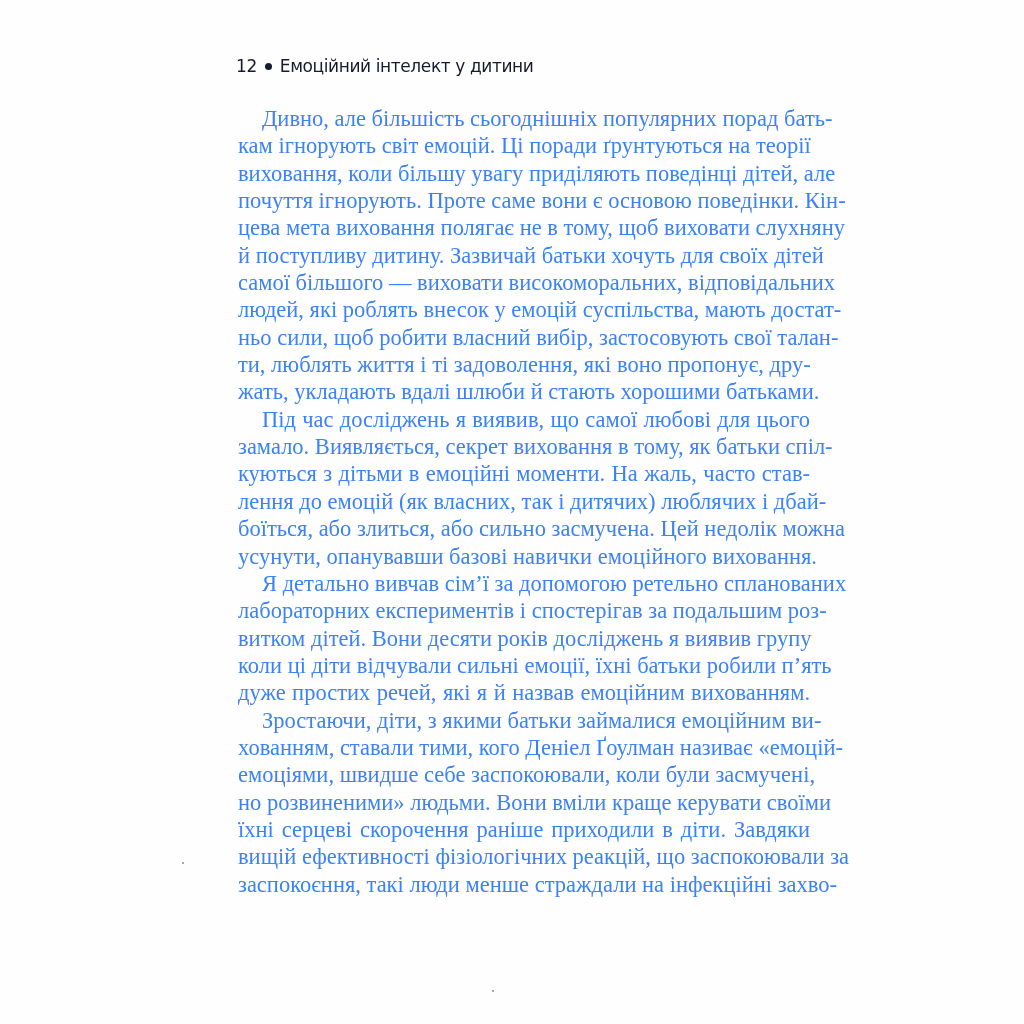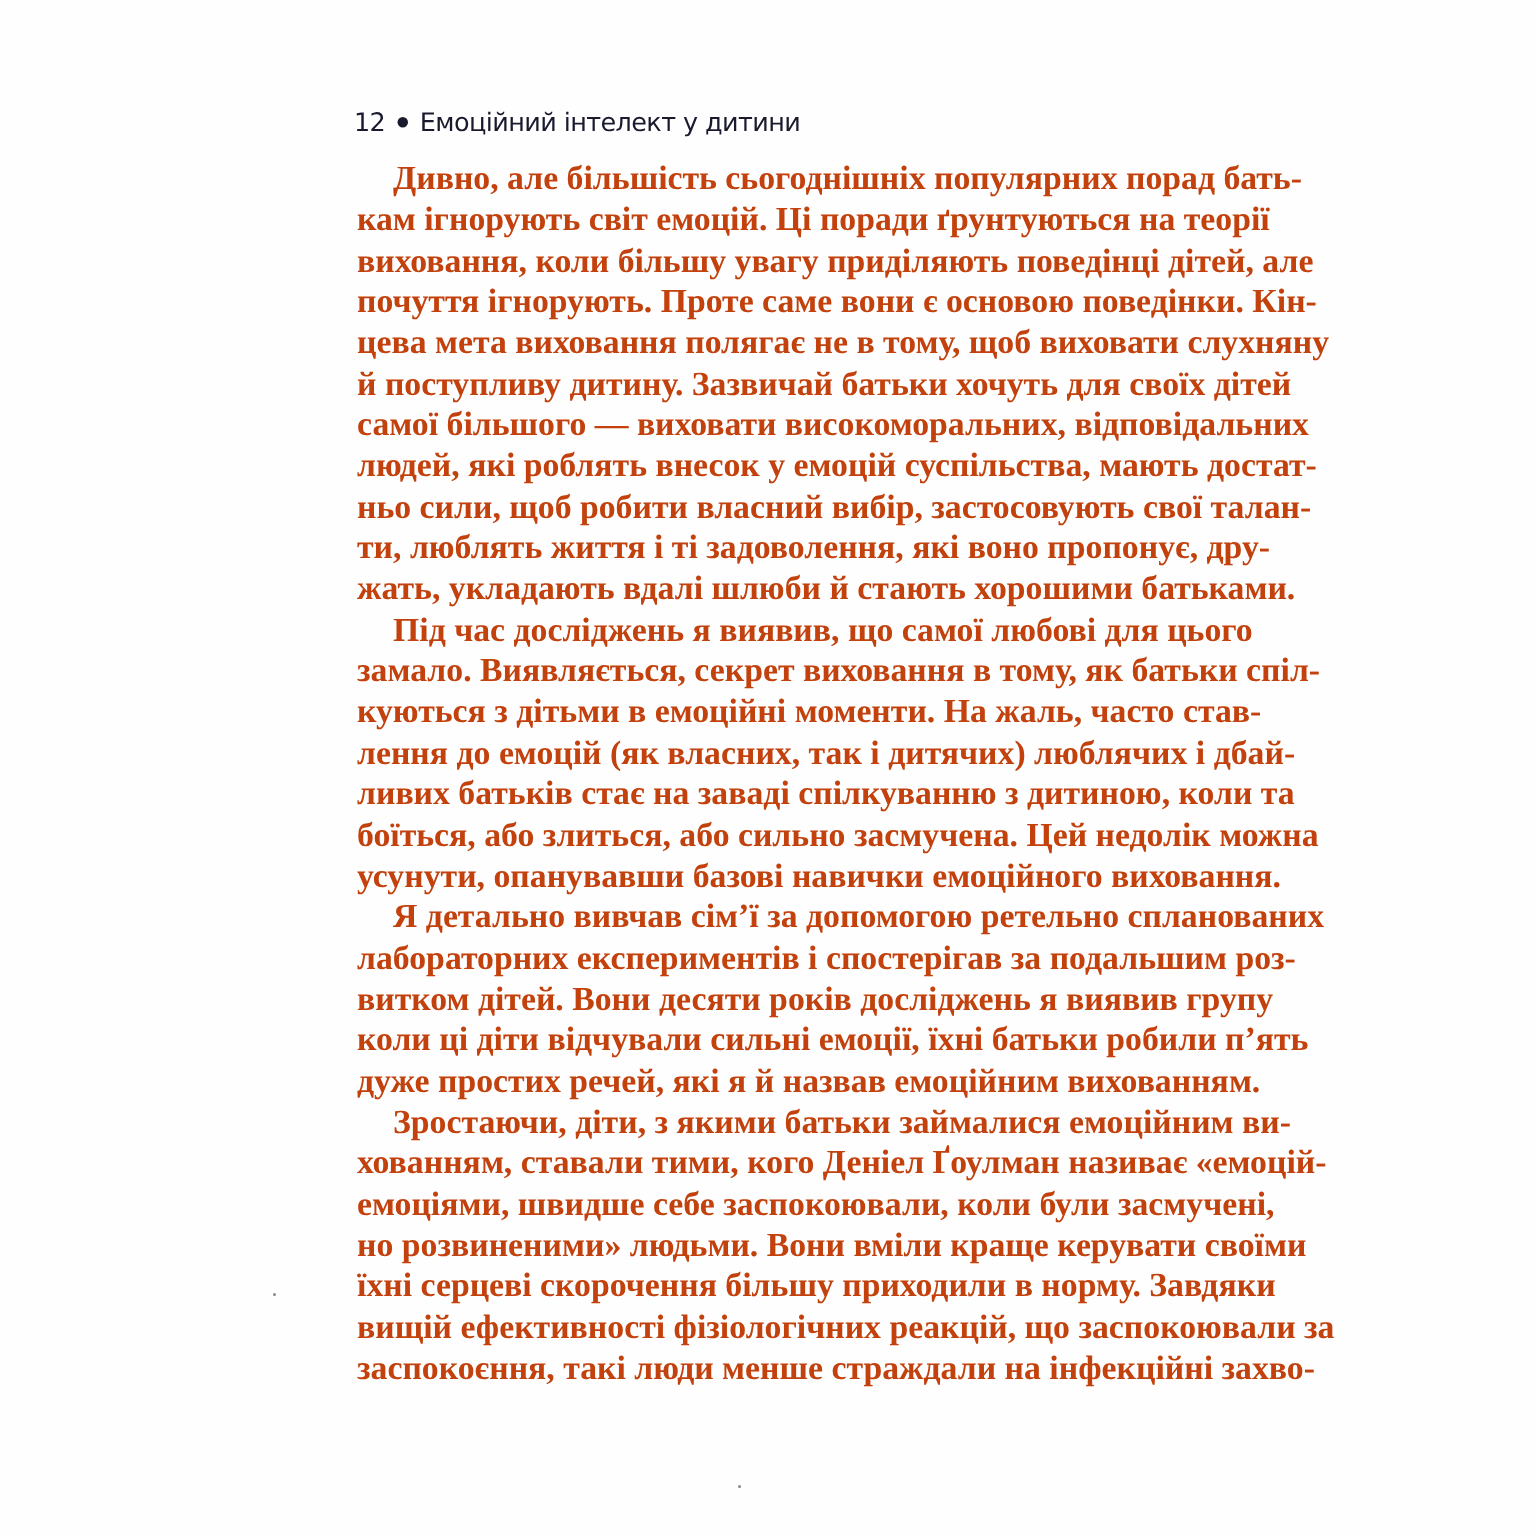--- a/index.html
+++ b/index.html
@@ -9,43 +9,42 @@
     position: relative;
     overflow: hidden;
   }
   .page {
     position: absolute;
     left: 0; top: 0; width: 1024px; height: 1024px;
     background: #fefefe;
   }
   .running-head {
     position: absolute;
-    left: 236px; top: 72px;
+    left: 236px; top: 56px;
     font-family: "DejaVu Sans", sans-serif;
     font-size: 17px;
     color: #1a1a2e;
     letter-spacing: -0.4px;
     white-space: nowrap;
   }
   .running-head .bullet {
     display: inline-block;
     width: 7px; height: 7px; border-radius: 50%;
     background: #1a1a2e;
     margin: 0 8px 2px 8px;
     vertical-align: middle;
   }
   .body-text {
     position: absolute;
     left: 238px; top: 105px;
     width: 572px;
     font-family: "Liberation Serif", serif;
     font-size: 22.5px;
     line-height: 27.35px;
-    color: #c2410c;
-    font-weight: bold;
+    color: #3b82f6;
   }
   .line {
     display: block;
     white-space: nowrap;
     text-align: justify;
     text-align-last: justify;
     height: 27.35px;
   }
   .line.indent { padding-left: 24px; }
   .speck {
@@ -75,39 +74,38 @@
       <span class="line">ньо сили, щоб робити власний вибір, застосовують свої талан-</span>
       <span class="line">ти, люблять життя і ті задоволення, які воно пропонує, дру-</span>
       <span class="line">жать, укладають вдалі шлюби й стають хорошими батьками.</span>
     </div>
 
     <div>
       <span class="line indent">Під час досліджень я виявив, що самої любові для цього</span>
       <span class="line">замало. Виявляється, секрет виховання в тому, як батьки спіл-</span>
       <span class="line">куються з дітьми в емоційні моменти. На жаль, часто став-</span>
       <span class="line">лення до емоцій (як власних, так і дитячих) люблячих і дбай-</span>
-      <span class="line">ливих батьків стає на заваді спілкуванню з дитиною, коли та</span>
       <span class="line">боїться, або злиться, або сильно засмучена. Цей недолік можна</span>
       <span class="line">усунути, опанувавши базові навички емоційного виховання.</span>
     </div>
 
     <div>
       <span class="line indent">Я детально вивчав сім’ї за допомогою ретельно спланованих</span>
       <span class="line">лабораторних експериментів і спостерігав за подальшим роз-</span>
       <span class="line">витком дітей. Вони десяти років досліджень я виявив групу</span>
       <span class="line">коли ці діти відчували сильні емоції, їхні батьки робили п’ять</span>
       <span class="line">дуже простих речей, які я й назвав емоційним вихованням.</span>
     </div>
 
     <div>
       <span class="line indent">Зростаючи, діти, з якими батьки займалися емоційним ви-</span>
       <span class="line">хованням, ставали тими, кого Деніел Ґоулман називає «емоцій-</span>
       <span class="line">емоціями, швидше себе заспокоювали, коли були засмучені,</span>
       <span class="line">но розвиненими» людьми. Вони вміли краще керувати своїми</span>
-      <span class="line">їхні серцеві скорочення більшу приходили в норму. Завдяки</span>
+      <span class="line">їхні серцеві скорочення раніше приходили в діти. Завдяки</span>
       <span class="line">вищій ефективності фізіологічних реакцій, що заспокоювали за</span>
       <span class="line">заспокоєння, такі люди менше страждали на інфекційні захво-</span>
     </div>
   </div>
 
   <span class="speck" style="left:182px; top:862px;"></span>
   <span class="speck" style="left:492px; top:990px;"></span>
 </div>
 
 </body></html>

